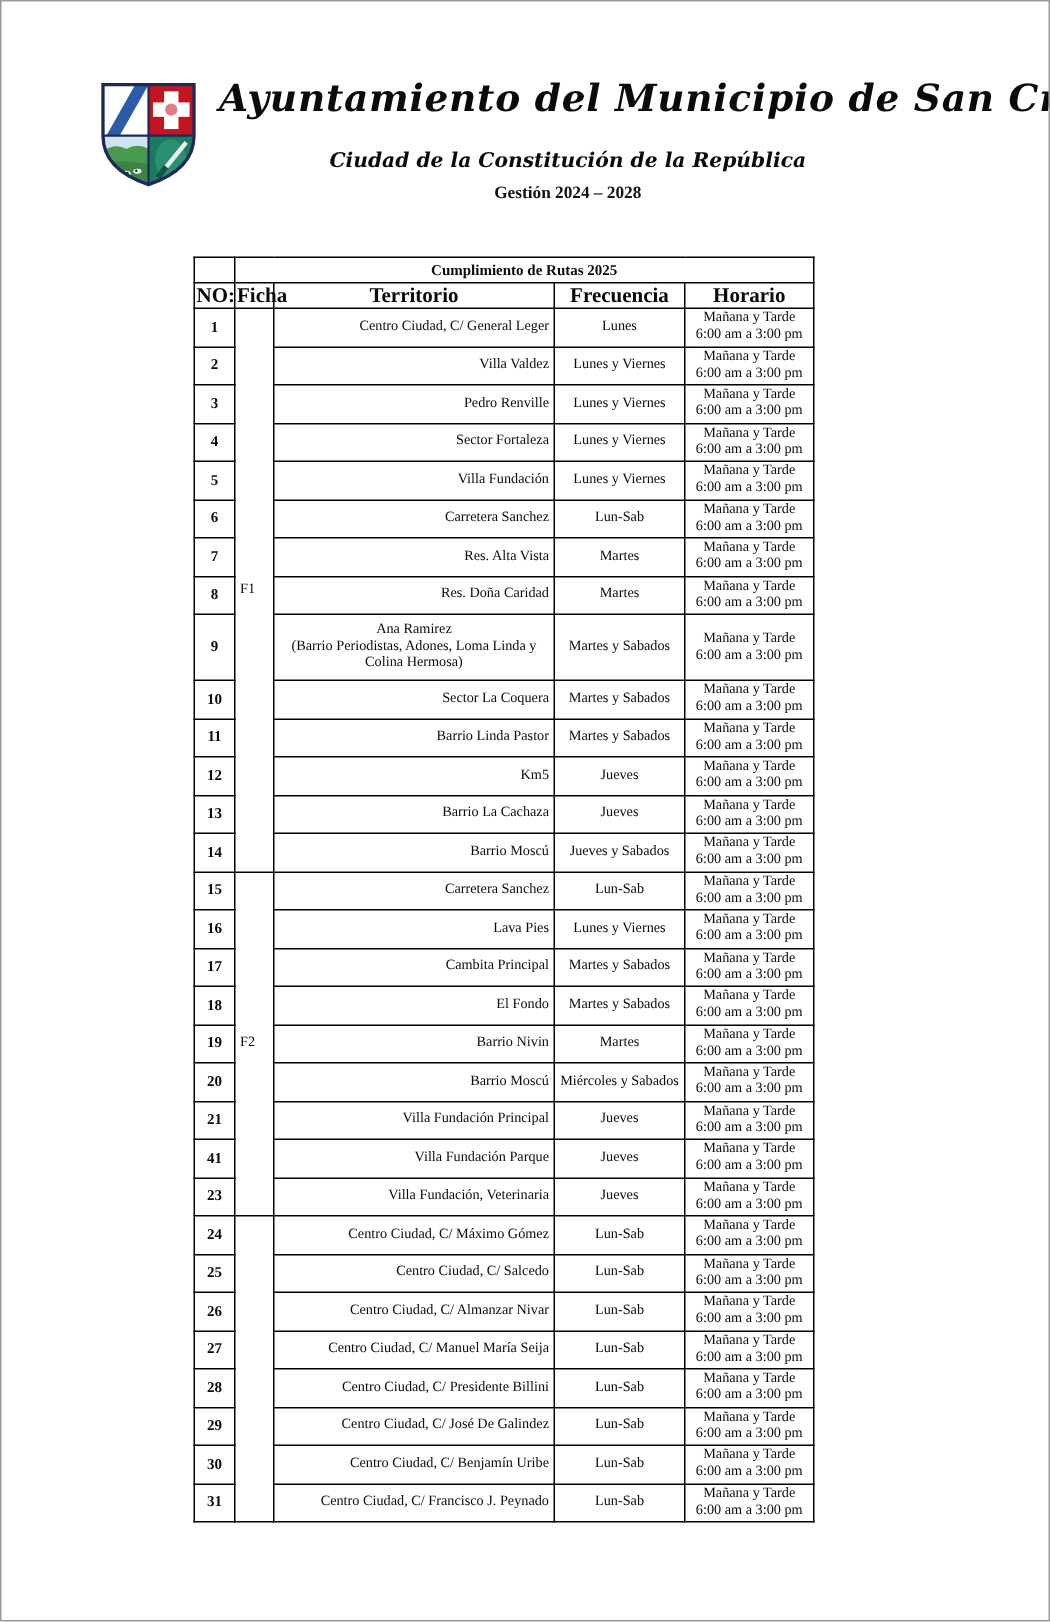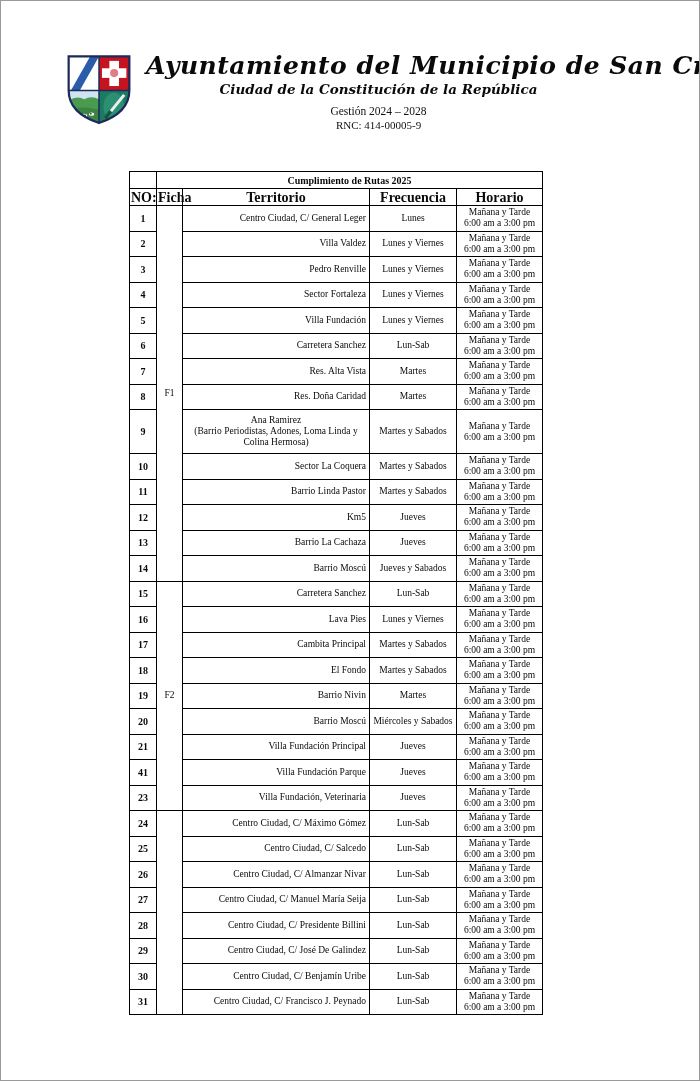--- a/index.html
+++ b/index.html
@@ -24,39 +24,39 @@
     font-style:italic;font-weight:bold;
     font-size:25px;line-height:30px;
     white-space:nowrap;
     letter-spacing:.5px;
     color:#0a0a0a;
   }
   .org-subtitle{
     font-family:"DejaVu Serif", serif;
     font-style:italic;font-weight:bold;
     font-size:13.5px;line-height:17px;
-    margin-top:0;color:#0a0a0a;
-  }
-  .gestion{font-weight:normal;font-size:11.5px;line-height:14px;margin-top:6px;}
+    margin-top:18px;color:#0a0a0a;
+  }
+  .gestion{font-weight:bold;font-size:11.5px;line-height:14px;margin-top:6px;}
   .rnc{font-size:11px;line-height:13px;margin-top:1px;}
   
   table.routes{
     position:absolute;left:128px;top:170px;
     width:413px;border-collapse:collapse;
     font-size:9.5px;line-height:11px;color:#0a0a0a;
     table-layout:fixed;
   }
   table.routes td{border:1px solid #000;padding:1px 3px;vertical-align:middle;}
   tr.caption-row td{height:14px;}
   td.caption{font-weight:bold;font-size:10px;text-align:center;}
   tr.colhead-row td{height:14px;font-weight:bold;font-size:14px;text-align:center;padding:1px 1px;}
   tbody tr{height:25.5px;}
   tbody tr.tall{height:44px;}
   td.no{font-weight:bold;text-align:center;font-size:10px;}
-  td.ficha{text-align:center;}
+  td.ficha{}
   td.terr{text-align:right;}
   td.terr.center{text-align:center;}
   td.freq{text-align:center;}
   td.hor{text-align:center;}
 </style>
 </head>
 <body>
 
 <div class="page">
 
@@ -95,21 +95,20 @@
       <line x1="50" y1="6" x2="50" y2="96" stroke="#1b2a5a" stroke-width="2"></line>
       <line x1="9" y1="52" x2="91" y2="52" stroke="#1b2a5a" stroke-width="2"></line>
     </g>
     <path d="M9,6 L91,6 L91,52 C91,77 71,89 50,96 C29,89 9,77 9,52 Z" fill="none" stroke="#1b2a5a" stroke-width="3"></path>
   </svg>
 
   <div class="head-block">
     <div class="org-title">Ayuntamiento del Municipio de San Cristóbal</div>
     <div class="org-subtitle">Ciudad de la Constitución de la República</div>
     <div class="gestion">Gestión 2024 – 2028</div>
-    <div class="rnc">RNC: 414-00005-9</div>
   </div>
 
   <table class="routes">
     <colgroup>
       <col style="width:27px">
         <col style="width:26px">
         <col style="width:187px">
         <col style="width:87px">
         <col style="width:86px">
     </colgroup>

